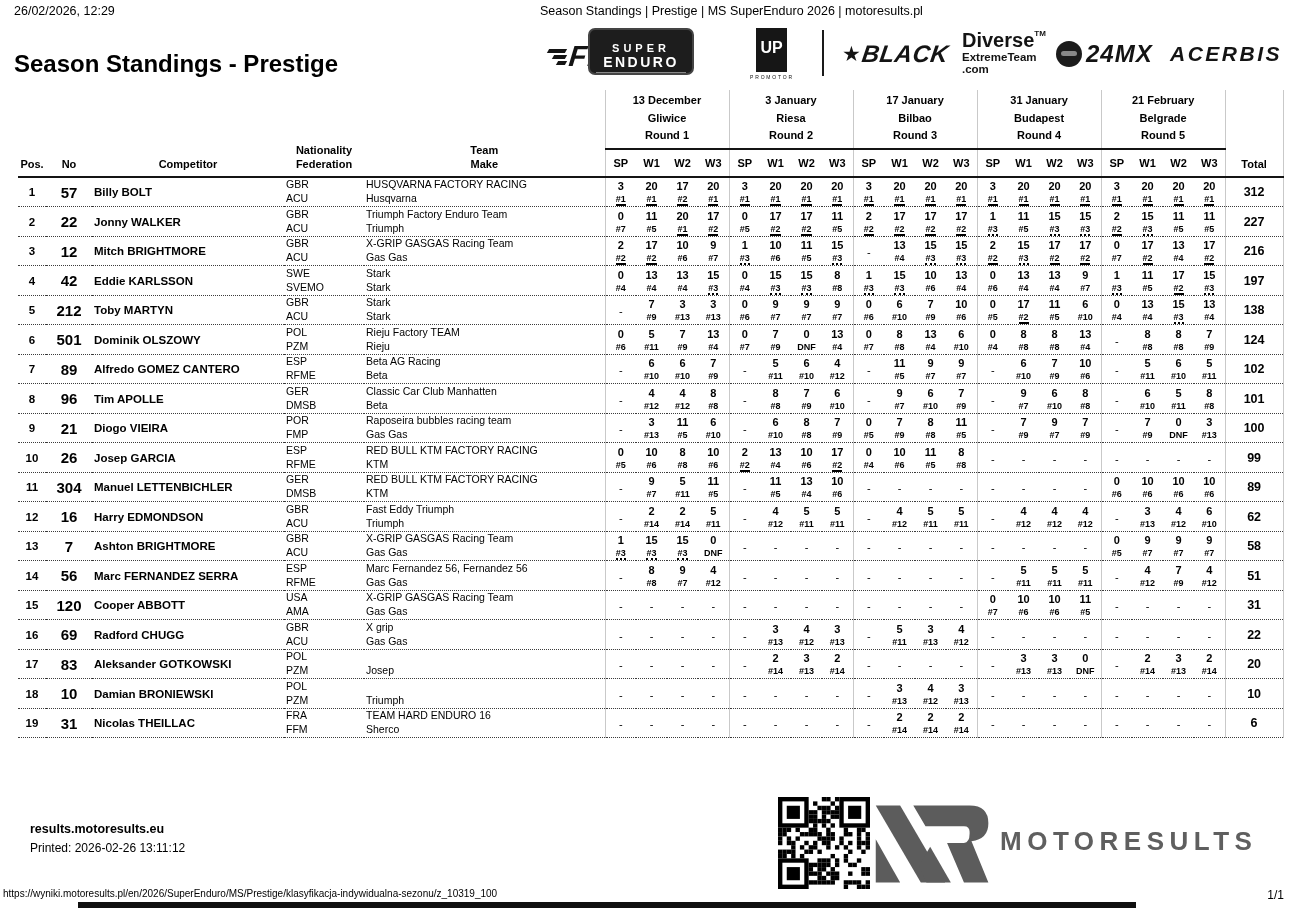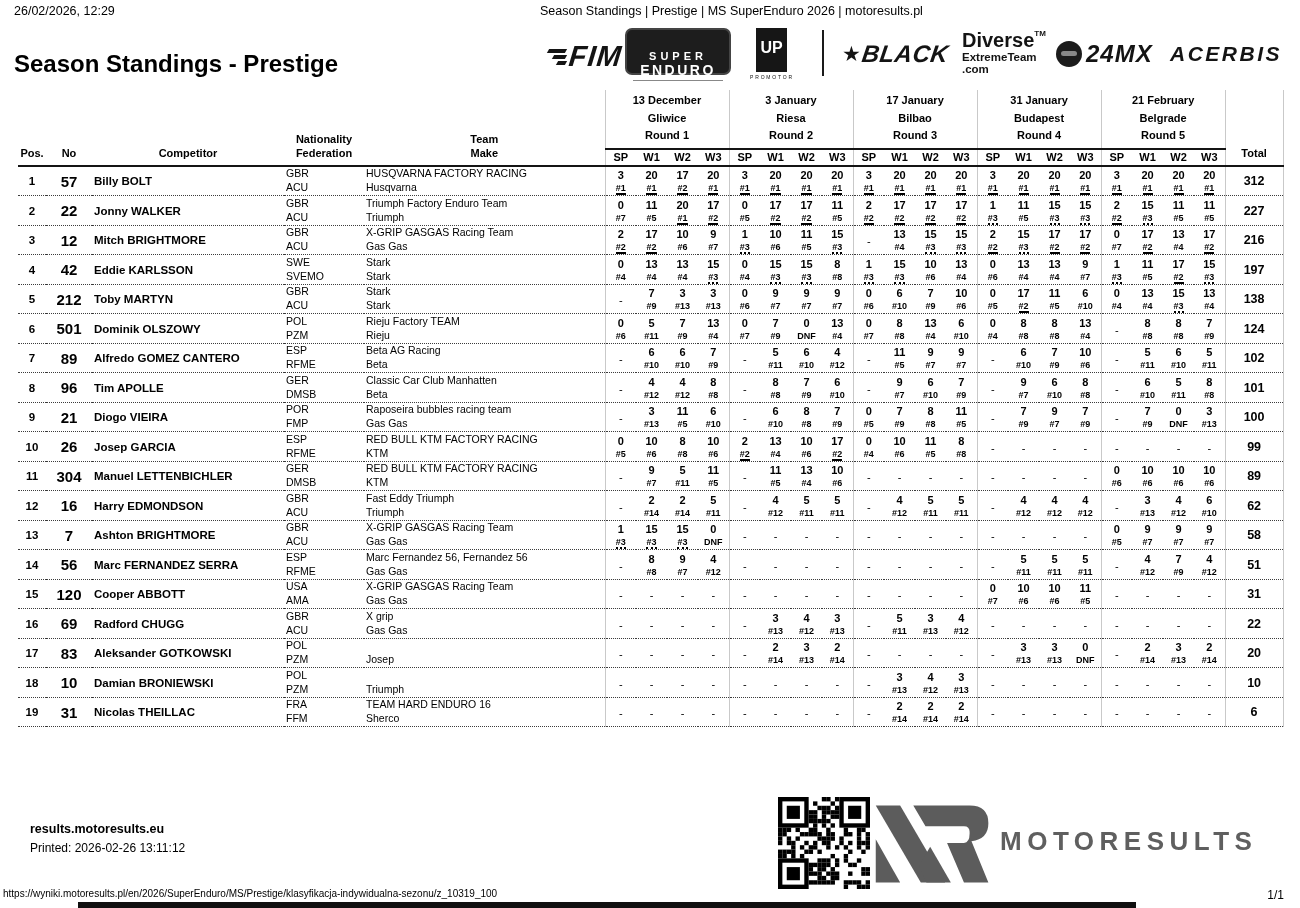--- a/index.html
+++ b/index.html
@@ -18,21 +18,21 @@
   
   .champ-line { position:absolute; left:14px; top:24px; font-size:17px; font-weight:700; }
   .page-title { position:absolute; left:14px; top:50px; font-size:24px; font-weight:700; }
 
   
   .logo { position:absolute; color:#141414; }
   .fim { left:548px; top:40px; display:flex; align-items:center; }
   .fim-lines div { background:#141414; height:4px; margin:2px 0; transform:skewX(-30deg); }
   .fim-l1{width:18px} .fim-l2{width:13px; margin-left:5px!important} .fim-l3{width:9px; margin-left:9px!important}
   .fim-text { font-style:italic; font-weight:900; font-size:29px; letter-spacing:1px; margin-left:3px; transform:skewX(-6deg); }
-  .se-badge { left:625px; top:28px; width:106px; height:47px; background:#1d1d1d; border-radius:7px; color:#fff; text-align:center; padding-top:20px; border:2px solid #444; }
+  .se-badge { left:588px; top:28px; width:106px; height:47px; background:#1d1d1d; border-radius:7px; color:#fff; text-align:center; padding-top:12px; border:2px solid #444; }
   .se-l1 { font-size:11px; font-weight:800; letter-spacing:4px; }
   .se-l2 { font-size:14px; font-weight:800; letter-spacing:2.5px; }
   .se-l3 { font-size:4.6px; letter-spacing:1.6px; border-top:1px solid #888; margin:2px 6px 0 6px; padding-top:2px; }
   .up-box { left:756px; top:28px; width:31px; height:44px; background:#161616; color:#fff; text-align:center; }
   .up-txt { font-size:16px; font-weight:900; line-height:40px; }
   .up-sub { position:absolute; left:-7px; top:46px; width:46px; font-size:5px; letter-spacing:1.8px; color:#111; }
   .logo-divider { left:822px; top:30px; width:2px; height:46px; background:#1a1a1a; }
   .black { left:842px; top:40px; display:flex; align-items:center; }
   .black-star { font-size:21px; margin-right:1px; }
   .black-text { font-style:italic; font-weight:900; font-size:24px; letter-spacing:.5px; transform:skewX(-8deg); }
@@ -48,21 +48,21 @@
 
   
   table { position:absolute; left:18px; top:90px; width:1265px; border-collapse:collapse; table-layout:fixed; }
   th, td { padding:0; }
   .grp { border-left:1px solid #c9c9c9; }
   .t-right { border-right:1px solid #c9c9c9; }
   .lh { vertical-align:bottom; font-size:11px; font-weight:700; line-height:1.3; padding-bottom:4px;
         border-bottom:2.5px solid #141414; text-align:center; }
   .round-th { font-size:11px; font-weight:700; line-height:1.6; padding:2px 0 3px 0;
               border-bottom:2.5px solid #141414; text-align:center; }
-  .sub-th { font-size:11px; font-weight:700; height:17px; border-bottom:2.5px solid #141414; }
+  .sub-th { font-size:11px; font-weight:700; height:28px; border-bottom:2.5px solid #141414; }
   tbody tr { border-bottom:1px dotted #3c3c3c; height:29.4px; }
   tbody td { text-align:center; vertical-align:middle; }
   .pos-td { font-size:11.5px; font-weight:700; }
   .no-td { font-size:15px; font-weight:700; }
   .name-td { text-align:left; font-size:11.5px; font-weight:700; padding-left:2px; }
   .nat-td, .team-td { text-align:left; font-size:10.5px; line-height:1.32; padding-left:2px;margin-top:28px; }
   .score-td { vertical-align:top; padding-top:2.5px; }
   .pts { font-weight:700; font-size:11px; line-height:13px; }
   .rk { font-size:9px; font-weight:700; line-height:12.5px; }
   .rk span { display:inline-block; line-height:10px; }

